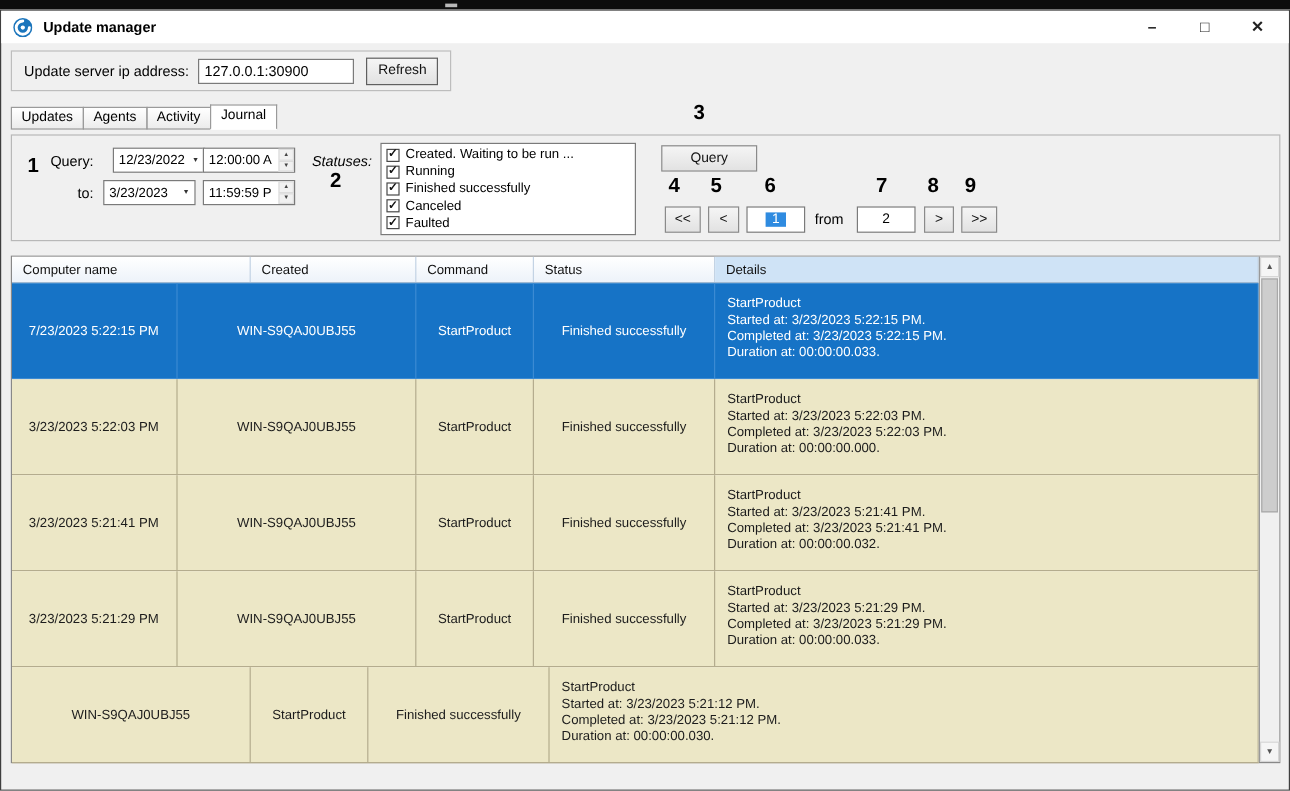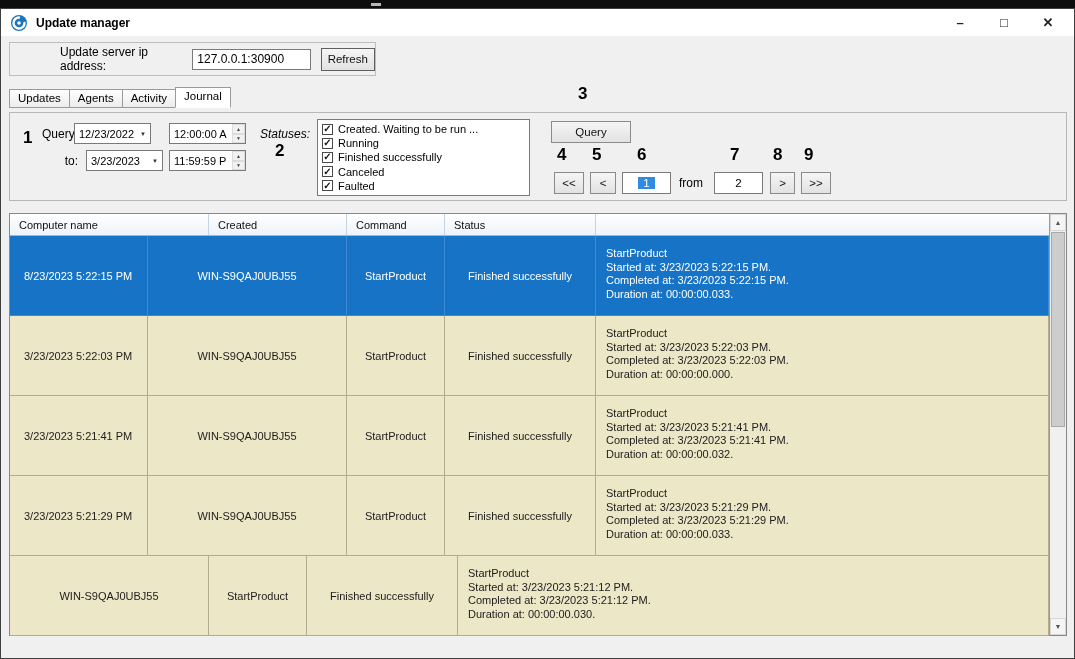--- a/index.html
+++ b/index.html
@@ -26,21 +26,21 @@
   .title-text { margin-left:9px; font-size:12px; }
   .win-controls { position:absolute; right:4px; top:0; height:27px; display:flex; }
   .win-btn { width:44px; height:27px; display:flex; align-items:center; justify-content:center; font-size:13px; color:#222; cursor:default; }
 
   
   .server-box {
     position:absolute; left:8px; top:33px; width:367px; height:34px;
     border:1px solid #bdbdbd; background:#f0f0f0;
     display:flex; align-items:center; padding-left:10px;
   }
-  .server-label { font-size:12px;margin-left:40px; }
+  .server-label { font-size:12px; }
   .server-input {
     margin-left:8px; width:130px; height:21px; background:#fff;
     border:1px solid #7a7a7a; font-size:12px; display:flex; align-items:center; padding-left:4px;
   }
   .btn {
     background:linear-gradient(#f5f5f5,#e2e2e2);
     border:1px solid #8a8a8a; font-size:11.5px;
     display:flex; align-items:center; justify-content:center;
     font-family:"Liberation Sans", sans-serif; color:#111; cursor:default;
   }
@@ -64,21 +64,21 @@
   .flabel { position:absolute; font-size:12px; }
   .lbl-from { left:20px; top:14px; width:48px; text-align:right; }
   .lbl-to   { left:20px; top:41px; width:48px; text-align:right; }
   .lbl-statuses { left:250px; top:14px;font-style:italic; }
   .dtp {
     position:absolute; width:77px; height:21px; background:#fff;
     border:1px solid #7a7a7a; display:flex; align-items:center; font-size:11px;
   }
   .dtp .val { flex:1; padding-left:4px; white-space:nowrap; overflow:hidden; }
   .dtp .arrow { width:14px; height:100%; display:flex; align-items:center; justify-content:center; font-size:6px; color:#333; }
-  .dtp-from-date { left:64px; top:10px; }
+  .dtp-from-date { left:84px; top:10px; }
   .dtp-from-time { left:159px; top:10px; }
   .dtp-to-date   { left:76px; top:37px; }
   .dtp-to-time   { left:159px; top:37px; }
   .spin { width:13px; height:100%; display:flex; flex-direction:column; }
   .spin > div {
     flex:1; display:flex; align-items:center; justify-content:center;
     font-size:5px; color:#444; background:#f1f1f1; border:1px solid #dcdcdc;
   }
 
   .checklist {
@@ -280,24 +280,25 @@
   <span class="ann ann-8">8</span>
   <span class="ann ann-9">9</span>
 
   <div class="grid">
     <div class="grid-main">
       <div class="grid-header">
         <div class="hcell w-computer">Computer name</div>
         <div class="hcell w-created">Created</div>
         <div class="hcell w-command">Command</div>
         <div class="hcell w-status">Status</div>
+        <div class="hcell w-details">Details</div>
       </div>
 
       <div class="grid-row selected">
-        <div class="cell c-created">8/23/2023 5:22:15 PM</div>
+        <div class="cell c-created">7/23/2023 5:22:15 PM</div>
         <div class="cell c-computer">WIN-S9QAJ0UBJ55</div>
         <div class="cell c-command">StartProduct</div>
         <div class="cell c-status">Finished successfully</div>
         <div class="cell c-details">StartProduct
 Started at: 3/23/2023 5:22:15 PM.
 Completed at: 3/23/2023 5:22:15 PM.
 Duration at: 00:00:00.033.</div>
       </div>
 
       <div class="grid-row">

